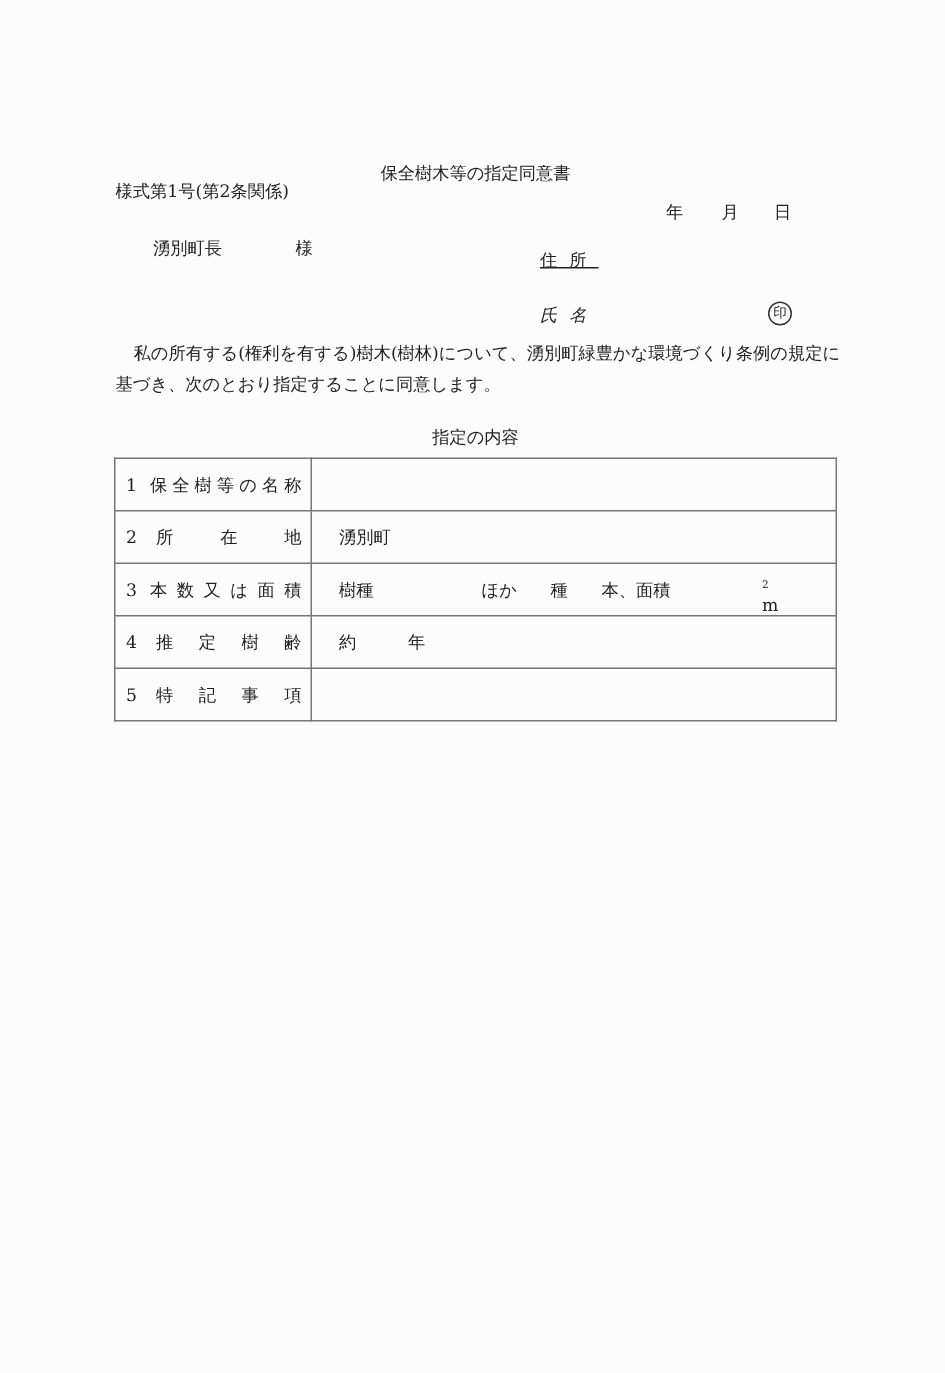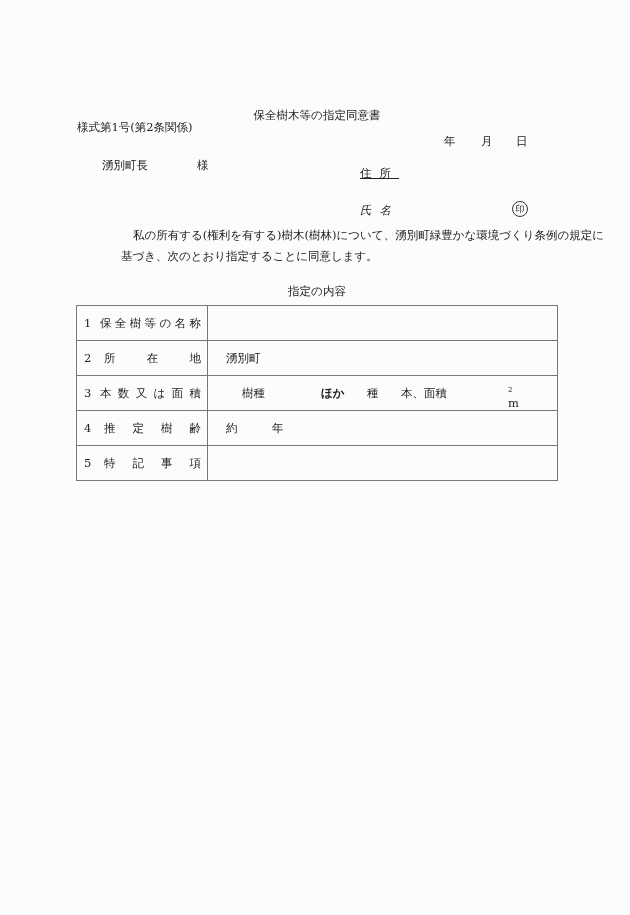--- a/index.html
+++ b/index.html
@@ -26,21 +26,20 @@
     .seal {
       left: 512px; top: 201px;
       width: 14px; height: 14px;
       border: 1px solid #333; border-radius: 50%;
       font-size: 9px; line-height: 14px; text-align: center;
     }
     .body-text {
       left: 77px; top: 225px; width: 490px;
       white-space: normal; line-height: 21px;
       text-indent: 12px;
-      margin-left: 44px;
     }
     .section-title { left: 0; width: 630px; top: 284px; text-align: center; padding-left: 2px; }
 
     table.content {
       position: absolute; left: 76px; top: 305px;
       width: 482px; border-collapse: collapse;
     }
     table.content td {
       border: 1px solid #777;
       height: 34px; padding: 0; vertical-align: middle;
@@ -120,22 +119,22 @@
           <span>数</span>
           <span>又</span>
           <span>は</span>
           <span>面</span>
           <span>積</span>
         </span>
       </div>
     </td>
     <td class="value" style="padding-left:0 !important;">
       <div class="v3">
-        <span style="left:34px;">樹種</span>
-        <span style="left:113px;font-weight:bold;">ほか</span>
+        <span style="left:18px;">樹種</span>
+        <span style="left:113px;">ほか</span>
         <span style="left:159px;">種</span>
         <span style="left:193px;">本、面積</span>
         <span style="left:300px;"><span>m</span><sup>2</sup></span>
       </div>
     </td>
   </tr>
   <tr>
     <td class="label">
       <div class="row-inner">
         <span class="num">4</span>

